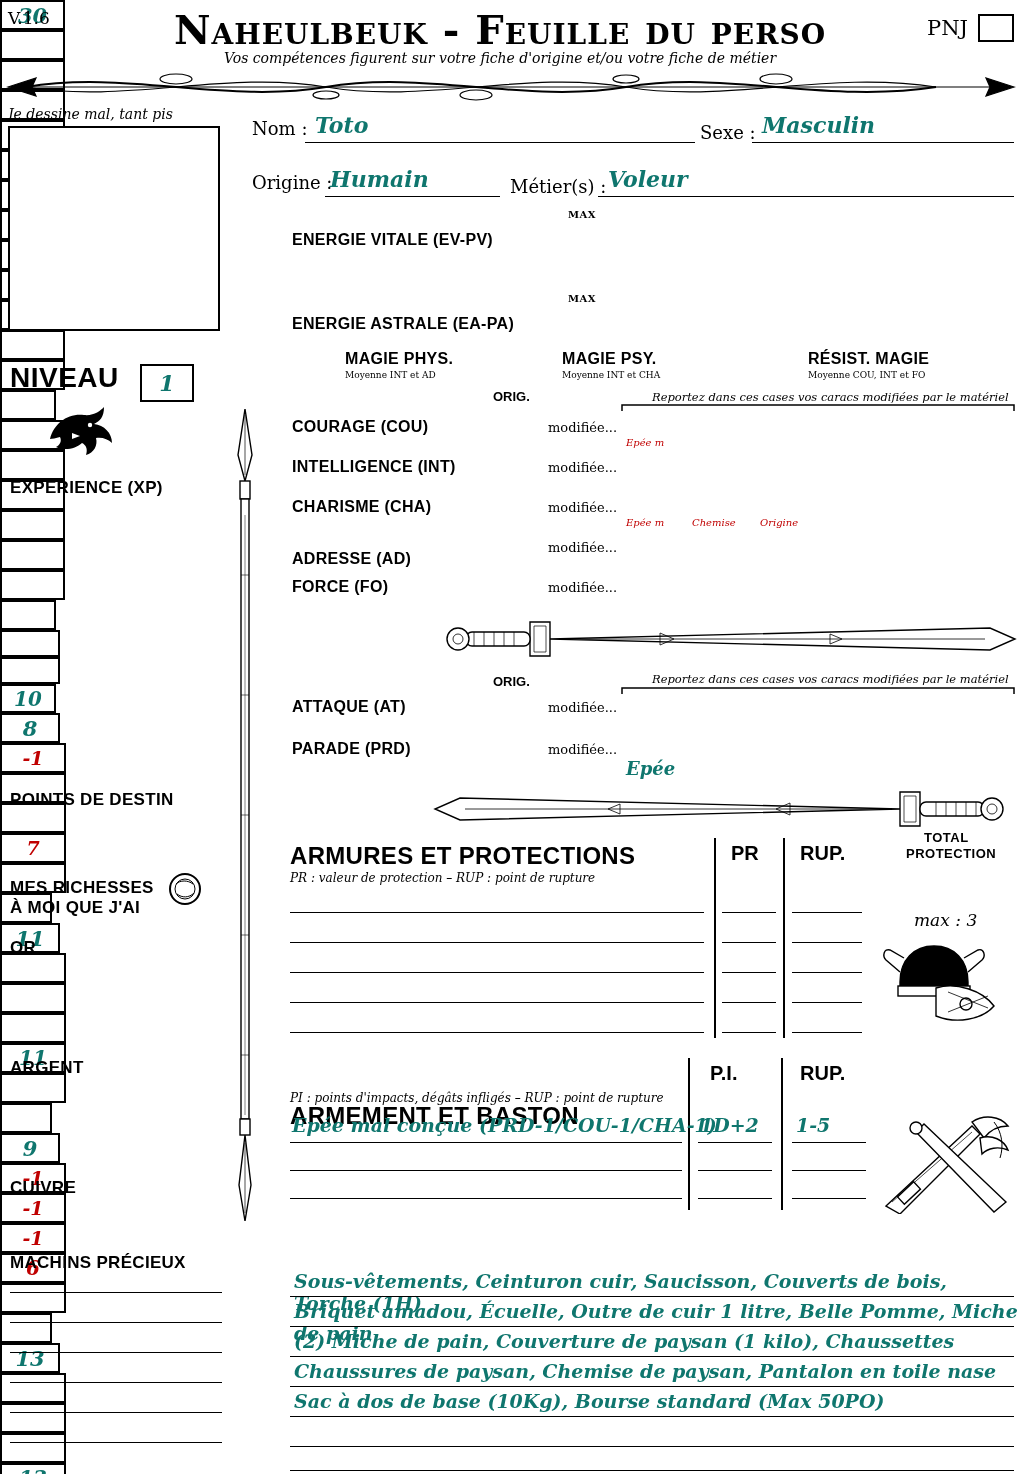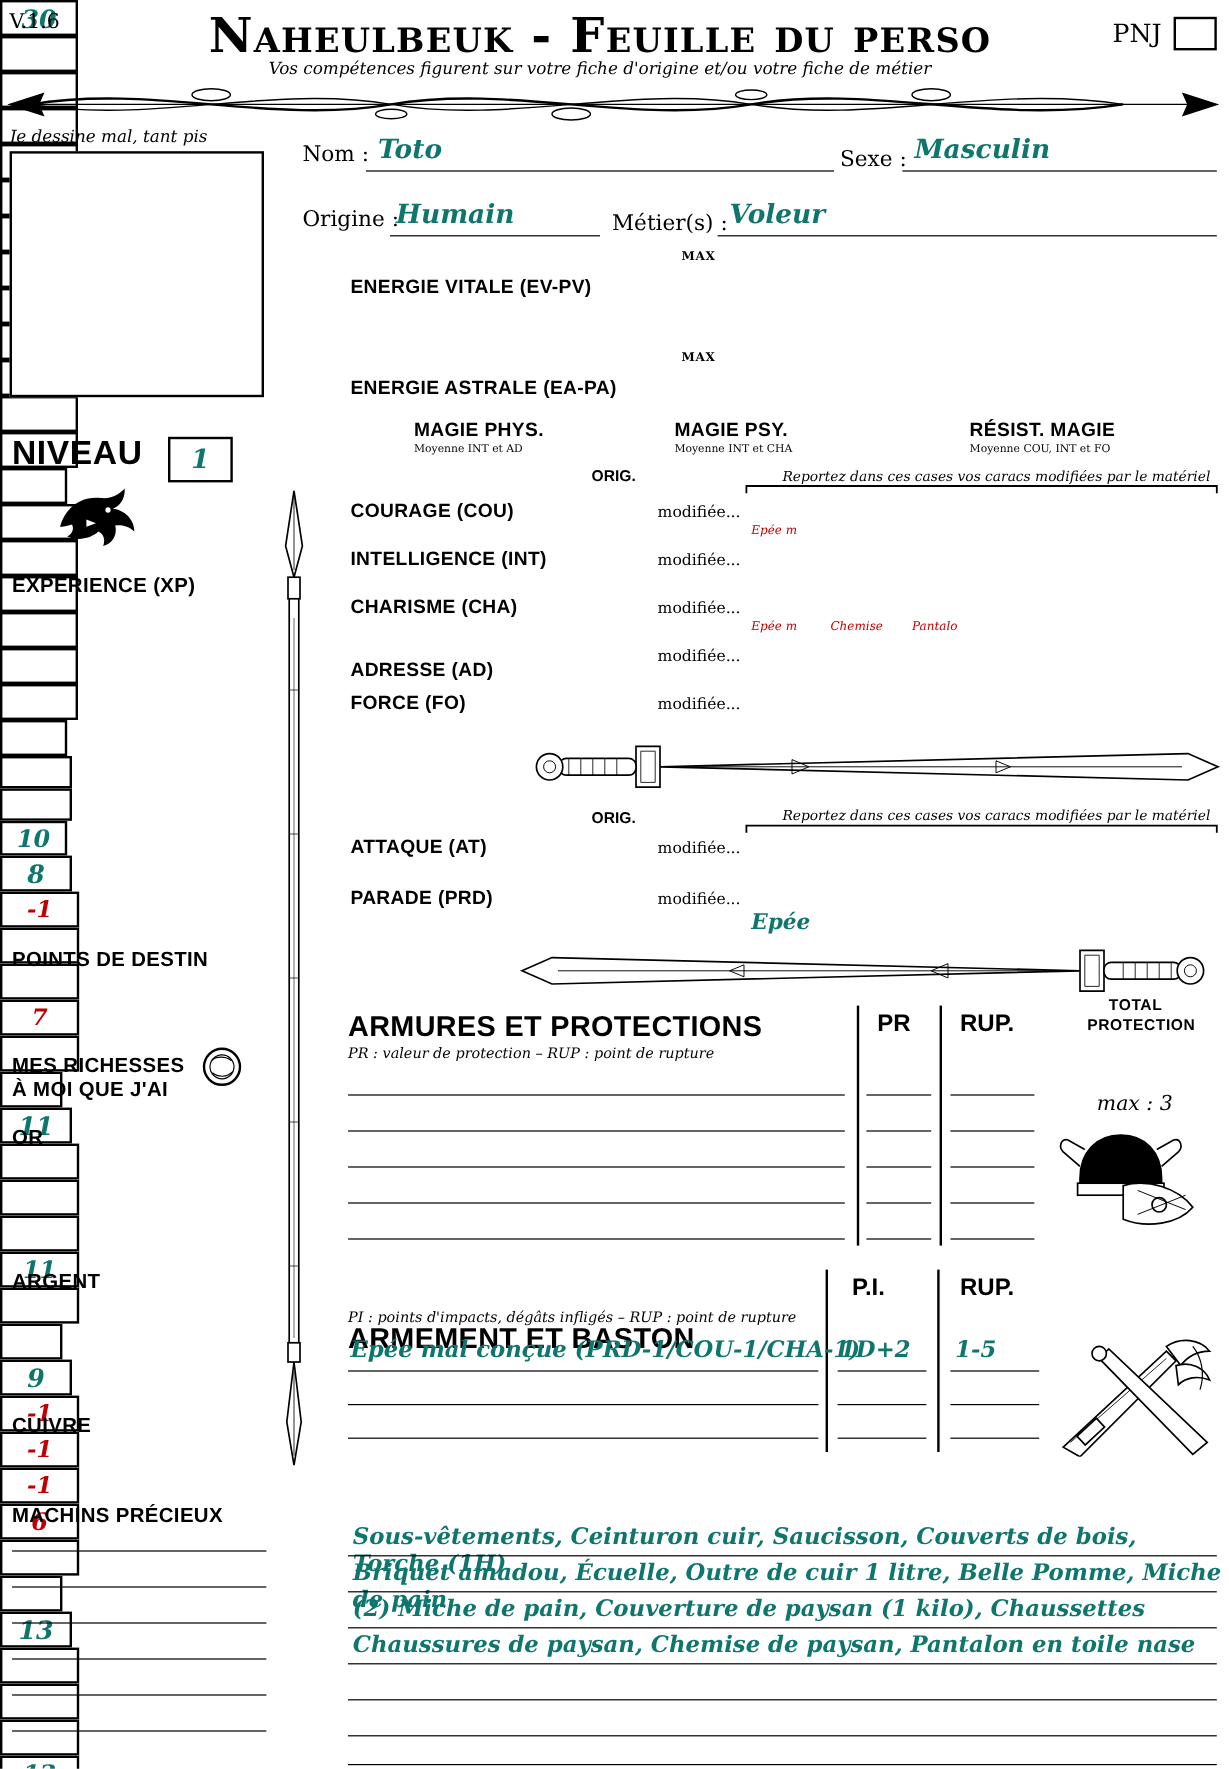--- a/index.html
+++ b/index.html
@@ -229,21 +229,21 @@
     <span class="hand hand-red" style="font-size:19px;">-1</span>
   </div>
   <div class="sub-note hand-red" style="left:626px; top:517px; font-size:10px; font-style:italic;">Epée m</div>
   <div class="box" style="left:690px; top:488px; width:66px; height:30px;">
     <span class="hand hand-red" style="font-size:19px;">-1</span>
   </div>
   <div class="sub-note hand-red" style="left:692px; top:517px; font-size:10px; font-style:italic;">Chemise</div>
   <div class="box" style="left:758px; top:488px; width:66px; height:30px;">
     <span class="hand hand-red" style="font-size:19px;">-1</span>
   </div>
-  <div class="sub-note hand-red" style="left:760px; top:517px; font-size:10px; font-style:italic;">Pantalo</div>
+  <div class="sub-note hand-red" style="left:760px; top:517px; font-size:10px; font-style:italic;">Origine</div>
   <div class="box" style="left:826px; top:488px; width:66px; height:30px;">
     <span class="hand hand-red" style="font-size:20px;">6</span>
   </div>
   <div class="box" style="left:894px; top:488px; width:66px; height:30px;"></div>
   <div class="box" style="left:962px; top:488px; width:52px; height:30px;"></div>
 
   <div class="stat-label" style="left:292px; top:538px;margin-top:12px;">ADRESSE (AD)</div>
   <div class="box" style="left:478px; top:528px; width:60px; height:30px;">
     <span class="hand" style="font-size:21px;">13</span>
   </div>
@@ -442,20 +442,21 @@
 
   <div class="entry hand" style="left:294px; top:1300px;">Briquet amadou, Écuelle, Outre de cuir 1 litre, Belle Pomme, Miche de pain</div>
   <div class="line" style="position:absolute; left:290px; top:1326px; width:724px;"></div>
 
   <div class="entry hand" style="left:294px; top:1330px;">(2) Miche de pain, Couverture de paysan (1 kilo), Chaussettes</div>
   <div class="line" style="position:absolute; left:290px; top:1356px; width:724px;"></div>
 
   <div class="entry hand" style="left:294px; top:1360px;">Chaussures de paysan, Chemise de paysan, Pantalon en toile nase</div>
   <div class="line" style="position:absolute; left:290px; top:1386px; width:724px;"></div>
 
+  <div class="entry hand" style="left:294px; top:1390px;">Sac à dos de base (10Kg), Bourse standard (Max 50PO)</div>
   <div class="line" style="position:absolute; left:290px; top:1416px; width:724px;"></div>
 
   <div class="entry hand" style="left:294px; top:1420px;"></div>
   <div class="line" style="position:absolute; left:290px; top:1446px; width:724px;"></div>
 
   <div class="entry hand" style="left:294px; top:1448px;"></div>
   <div class="line" style="position:absolute; left:290px; top:1470px; width:724px;"></div>
 
 </div>
 

